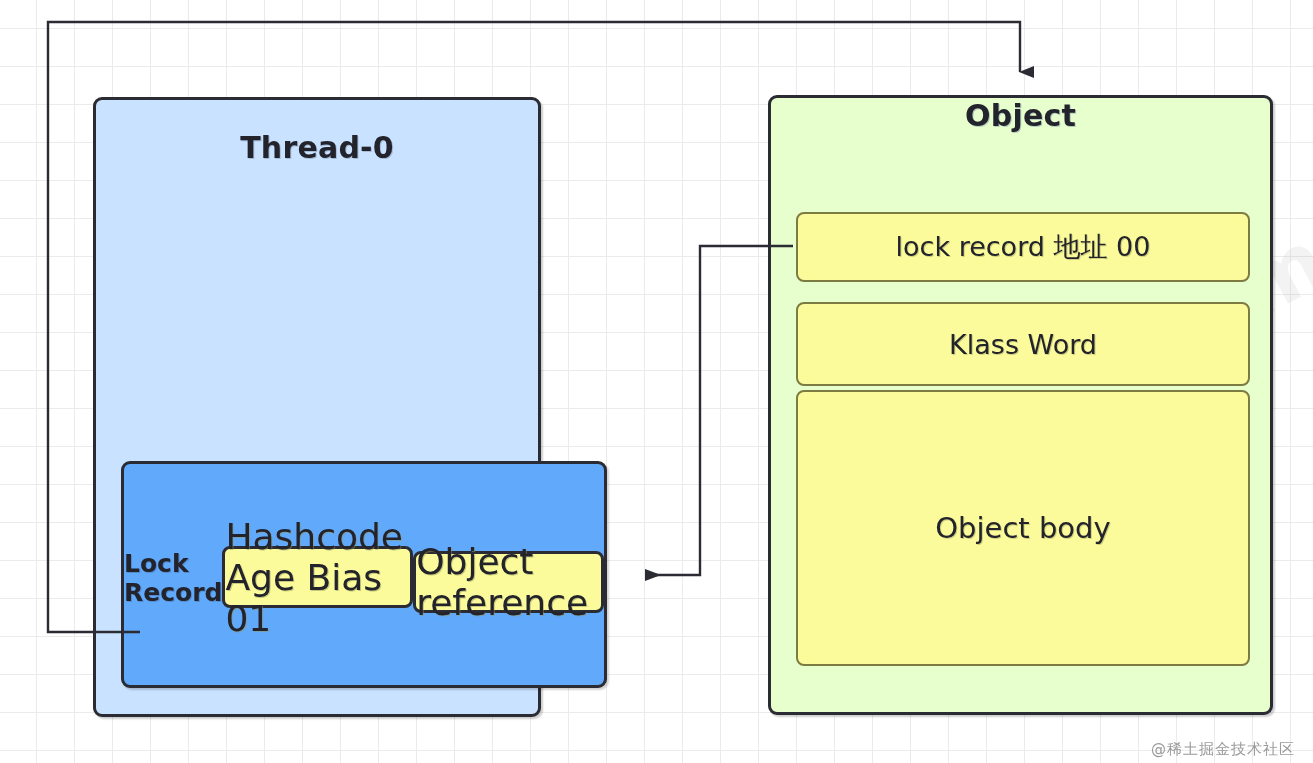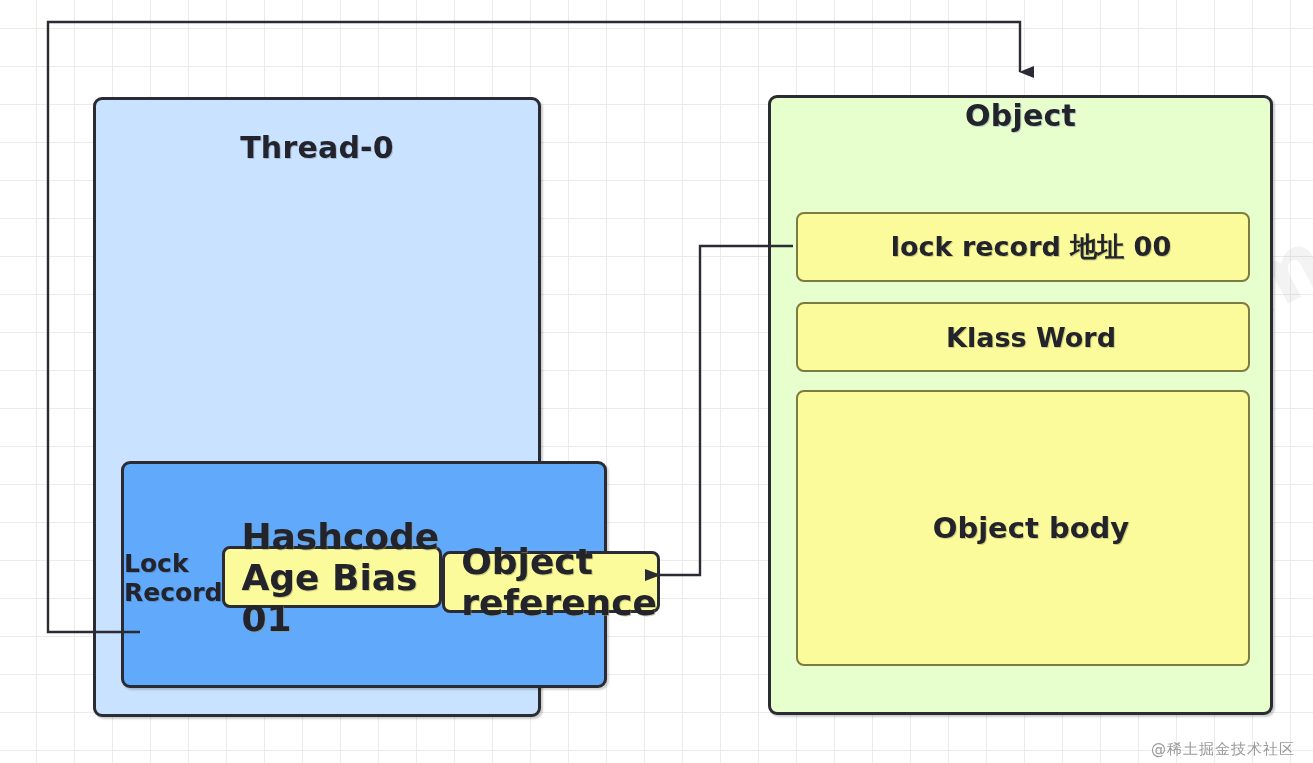--- a/index.html
+++ b/index.html
@@ -88,23 +88,22 @@
   }
 
   
   .cell {
     box-sizing: border-box;
     background: #fbfb9b;
     border-radius: 8px;
     display: flex;
     align-items: center;
     justify-content: center;
-    font-weight: bold;
+    font-weight: normal;
     color: #23232c;
-    padding-left: 16px;
   }
   .cell-dark-border {
     border: 3px solid #2b2b33;
   }
   .cell-olive-border {
     border: 2px solid #7c7c42;
   }
 
   .lr-cell {
     width: 450px;
@@ -116,21 +115,21 @@
   .lr-cell-2 { margin-top: 15px; }
 
   .obj-cell {
     position: absolute;
     left: 25px;
     width: 454px;
     font-size: 27px;
     text-shadow: 1px 1px 0 rgba(150,150,90,0.45);
   }
   .obj-cell-lockrecord { top: 114px; height: 70px; }
-  .obj-cell-klass      { top: 204px; height: 70px; }
+  .obj-cell-klass      { top: 204px; height: 84px; }
   .obj-cell-body       { top: 292px; height: 276px; font-size: 29px; }
 
   
   #wires {
     position: absolute;
     left: 0;
     top: 0;
     width: 1313px;
     height: 763px;
     pointer-events: none;

